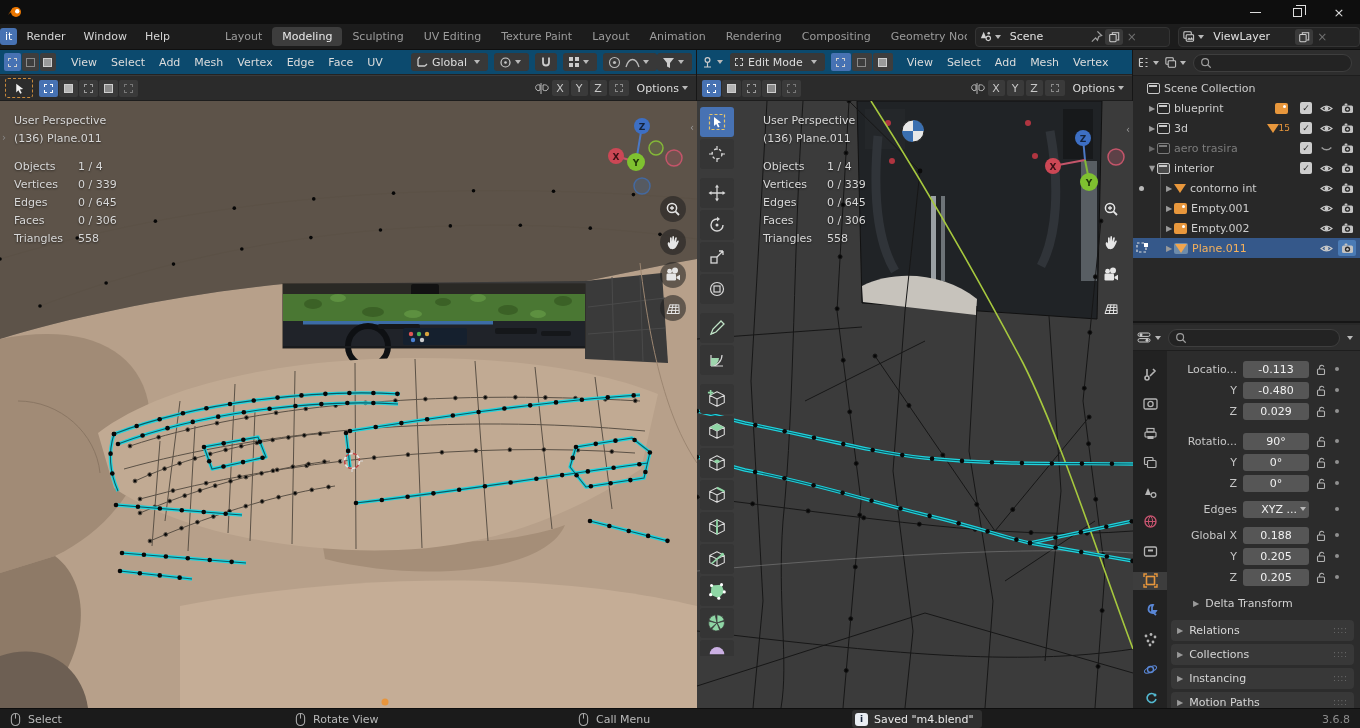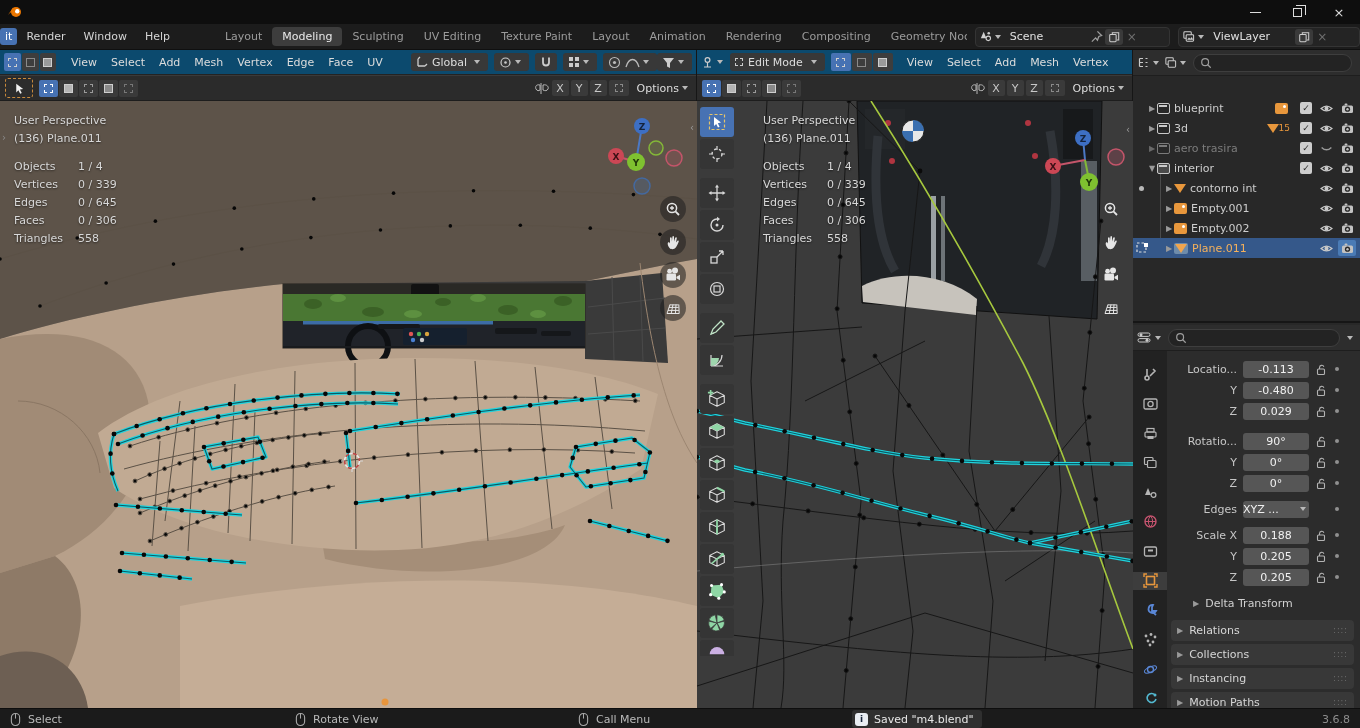--- a/index.html
+++ b/index.html
@@ -79,21 +79,21 @@
 #props{position:absolute;left:0;top:275px;width:227px;height:383px;background:#2c2c2c}
 .phead{height:26px;background:#2d2d2d;border-bottom:1px solid #1e1e1e;display:flex;align-items:center;padding:0 4px}
 .psearch{flex:1;height:18px;background:#232323;border:1px solid #3e3e3e;border-radius:9px;margin:0 4px;display:flex;align-items:center;padding:0 6px}
 #ptabs{position:absolute;left:0;top:26px;width:34px;height:357px;background:#222222;display:flex;flex-direction:column;align-items:center;padding-top:14px;gap:11px}
 .ptab{width:34px;height:22px;display:flex;align-items:center;justify-content:center}
 .ptab.on{background:#3d3d3d}
 #pbody{position:absolute;left:34px;top:26px;width:193px;height:357px;padding:8px 4px 0 0}
 .prow{display:flex;align-items:center;height:20px;margin-bottom:1px}
 .plabel{width:76px;text-align:right;padding-right:6px;color:#c6c6c6}
 .pfield{width:66px;height:17px;background:#565656;border-radius:3px;color:#f1f1f1;text-align:center;line-height:17px}
-.pfield.dd{display:flex;align-items:center;justify-content:space-between}
+.pfield.dd{display:flex;align-items:center;justify-content:flex-end}
 .pdot{width:4px;height:4px;border-radius:2px;background:#909090;margin-left:8px}
 .pgap{height:9px}
 .panelbar{height:21px;background:#383838;border-radius:4px;display:flex;align-items:center;padding:0 6px;margin:3px 2px 3px 4px;color:#d6d6d6}
 .grip{margin-left:auto;color:#6e6e6e;font-size:8px;letter-spacing:1px}
 .subhdr{display:flex;align-items:center;height:20px;padding-left:26px;color:#d0d0d0;margin-top:6px}
 .tria{color:#9a9a9a;font-size:8px;margin-right:6px}
 
 #statusbar{position:absolute;left:0;top:708px;width:1360px;height:20px;background:#1b1b1b;border-top:1px solid #0e0e0e}
 .hint{position:absolute;top:0;height:20px;display:flex;align-items:center;color:#b9b9b9}
 .savedchip{position:absolute;left:852px;top:1px;height:18px;background:#2f2f2f;border-radius:3px;display:flex;align-items:center;padding:0 8px 0 3px;color:#e6e6e6}
@@ -1110,20 +1110,25 @@
           <span class="chev"></span>
       </span>
       <div class="osearch">
           <svg width="12" height="12">
             <use href="#i-mag"></use>
           </svg>
         </div>
     </div>
 
     <div class="treeline" style="left:27px;top:118px;height:90px"></div>
+    <div class="orow" style="top:28px">
+      <span style="width:14px"></span>
+        <span class="ic-col"></span>
+      <span class="olabel">Scene Collection</span>
+    </div>
     <div class="orow" style="top:48px">
       <span class="exp" style="margin-left:14px">▶</span>
       <span class="ic-col"></span>
       <span class="olabel">blueprint</span>
       <span class="rix" style="right:72px">
           <span class="ic-img"></span>
         </span>
       <span class="rix" style="right:48px">
           <span class="cbox">✓</span>
         </span>
@@ -1420,21 +1425,21 @@
       <div class="prow">
         <span class="plabel">Edges</span>
         <span class="pfield dd">
             <span>XYZ ...</span>
             <span class="chev"></span>
           </span>
         <span class="pdot" style="margin-left:26px"></span>
       </div>
       <div class="pgap" style="height:5px"></div>
       <div class="prow">
-        <span class="plabel">Scale X</span>
+        <span class="plabel">Global X</span>
         <span class="pfield">0.188</span>
         <svg width="12" height="13" style="margin-left:6px">
             <use href="#i-lock"></use>
           </svg>
         <span class="pdot"></span>
       </div>
       <div class="prow">
         <span class="plabel">Y</span>
         <span class="pfield">0.205</span>
         <svg width="12" height="13" style="margin-left:6px">

